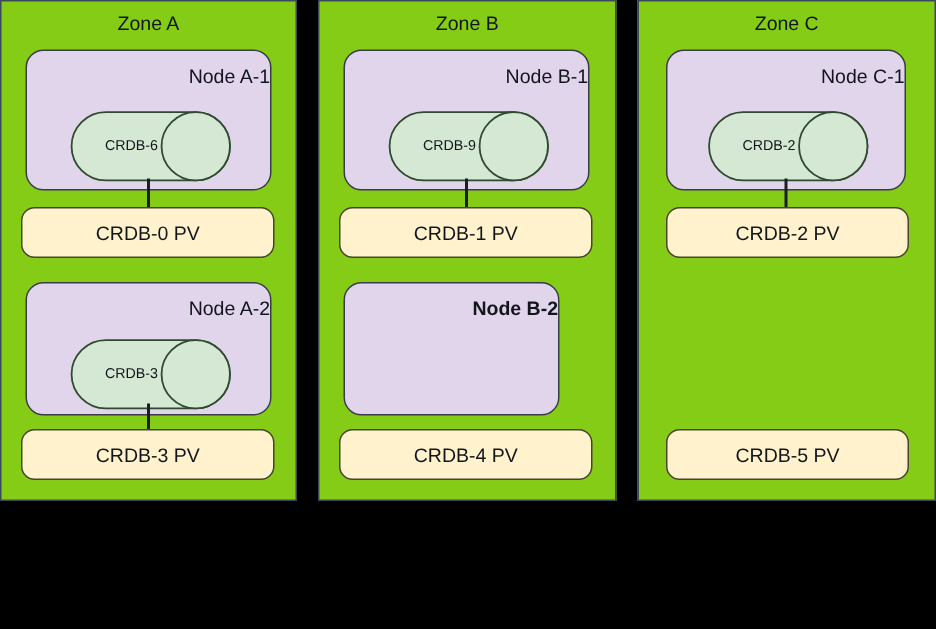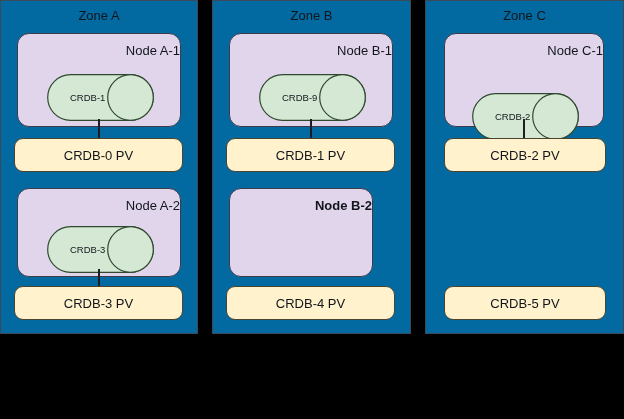--- a/index.html
+++ b/index.html
@@ -17,21 +17,21 @@
   #canvas {
     position: absolute;
     left: 0;
     top: 0;
     width: 624px;
     height: 419px;
     background: #000000;
   }
   .zone {
     position: absolute;
-    background: #0369a1;
+    background: #84cc16;
     border: 1px solid #3b4a5a;
     box-sizing: border-box;
   }
   .zone-title {
     position: absolute;
     left: 0;
     right: 0;
     top: 7px;
     text-align: center;
     font-size: 13px;
@@ -107,21 +107,21 @@
   <div class="zone" style="left:0px; top:0px; width:198px; height:334px;">
     <div class="zone-title">Zone A</div>
 
     <div class="node" style="left:16px; top:32px; width:164px; height:94px;">
       <div class="node-title">Node A-1</div>
       <div class="pod" style="left:29px; top:40px; width:107px; height:47px;">
         <svg viewBox="0 0 107 47" preserveAspectRatio="none">
           <path d="M 23.5,0.7 H 83.5 A 22.8,22.8 0 0 1 83.5,46.3 H 23.5 A 22.8,22.8 0 0 1 23.5,0.7 Z" fill="#d5e8d4" stroke="#2f4a2f" stroke-width="1.2"></path>
           <ellipse cx="83.5" cy="23.5" rx="22.8" ry="22.8" fill="#d5e8d4" stroke="#2f4a2f" stroke-width="1.2"></ellipse>
         </svg>
-        <div class="pod-label">CRDB-1</div>
+        <div class="pod-label">CRDB-6</div>
       </div>
     </div>
     <div class="link" style="left:97px; top:118px; height:20px;"></div>
     <div class="pv" style="left:13px; top:137px; width:169px; height:34px;">CRDB-0 PV</div>
 
     <div class="node" style="left:16px; top:187px; width:164px; height:89px;">
       <div class="node-title">Node A-2</div>
       <div class="pod" style="left:29px; top:37px; width:107px; height:47px;">
         <svg viewBox="0 0 107 47" preserveAspectRatio="none">
           <path d="M 23.5,0.7 H 83.5 A 22.8,22.8 0 0 1 83.5,46.3 H 23.5 A 22.8,22.8 0 0 1 23.5,0.7 Z" fill="#d5e8d4" stroke="#2f4a2f" stroke-width="1.2"></path>
@@ -154,21 +154,21 @@
       <div class="node-title">Node B-2</div>
     </div>
     <div class="pv" style="left:13px; top:285px; width:169px; height:34px;">CRDB-4 PV</div>
   </div>
 
   <div class="zone" style="left:425px; top:0px; width:199px; height:334px;">
     <div class="zone-title">Zone C</div>
 
     <div class="node" style="left:18px; top:32px; width:160px; height:94px;">
       <div class="node-title">Node C-1</div>
-      <div class="pod" style="left:27px; top:40px; width:107px; height:47px;margin-top:19px;">
+      <div class="pod" style="left:27px; top:40px; width:107px; height:47px;">
         <svg viewBox="0 0 107 47" preserveAspectRatio="none">
           <path d="M 23.5,0.7 H 83.5 A 22.8,22.8 0 0 1 83.5,46.3 H 23.5 A 22.8,22.8 0 0 1 23.5,0.7 Z" fill="#d5e8d4" stroke="#2f4a2f" stroke-width="1.2"></path>
           <ellipse cx="83.5" cy="23.5" rx="22.8" ry="22.8" fill="#d5e8d4" stroke="#2f4a2f" stroke-width="1.2"></ellipse>
         </svg>
         <div class="pod-label">CRDB-2</div>
       </div>
     </div>
     <div class="link" style="left:97px; top:118px; height:20px;"></div>
     <div class="pv" style="left:18px; top:137px; width:162px; height:34px;">CRDB-2 PV</div>
 

